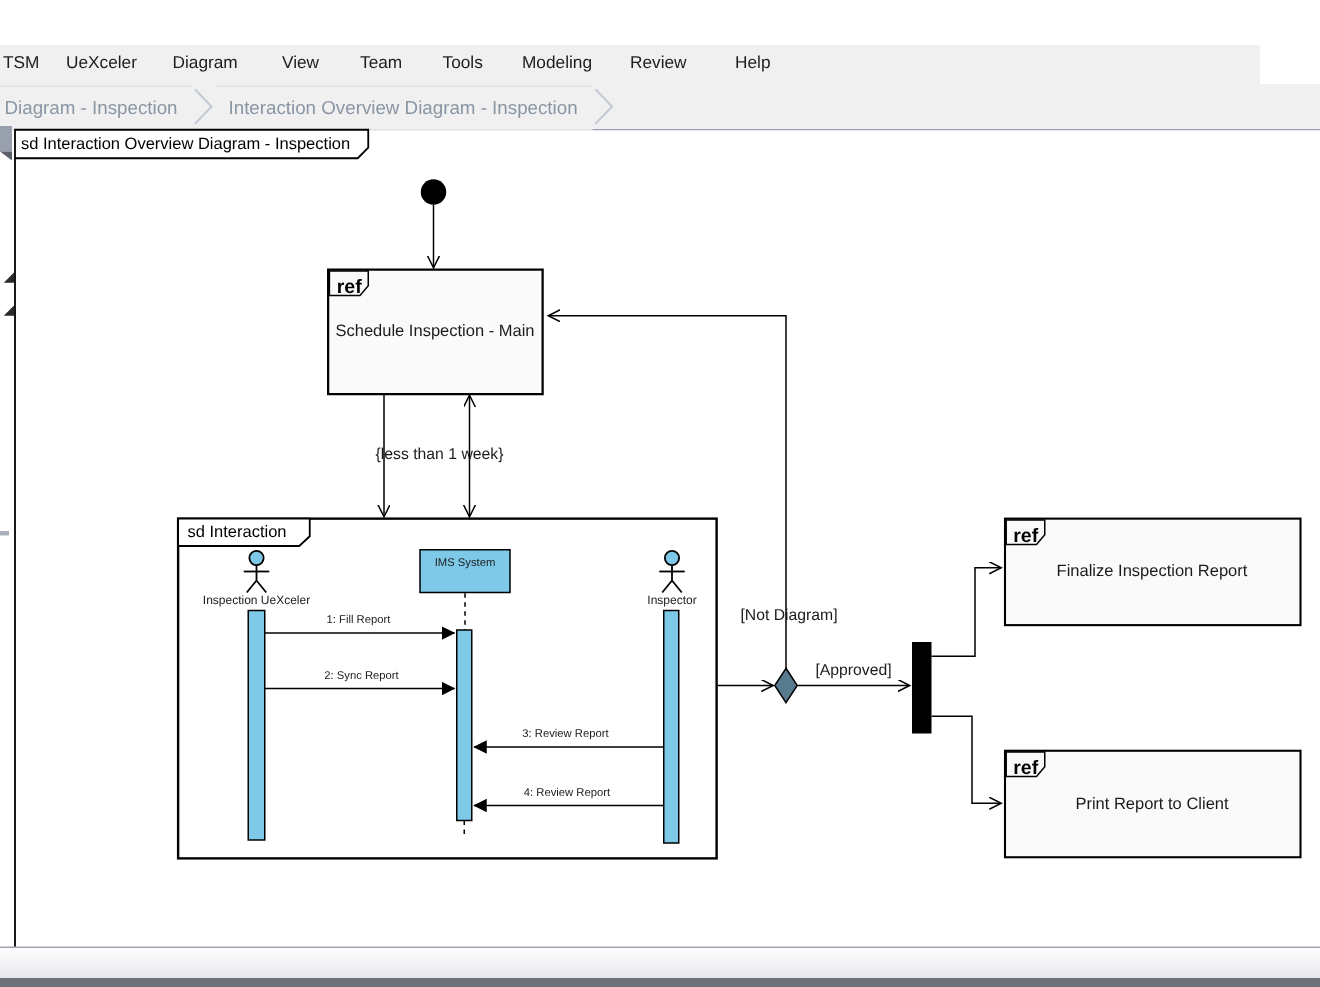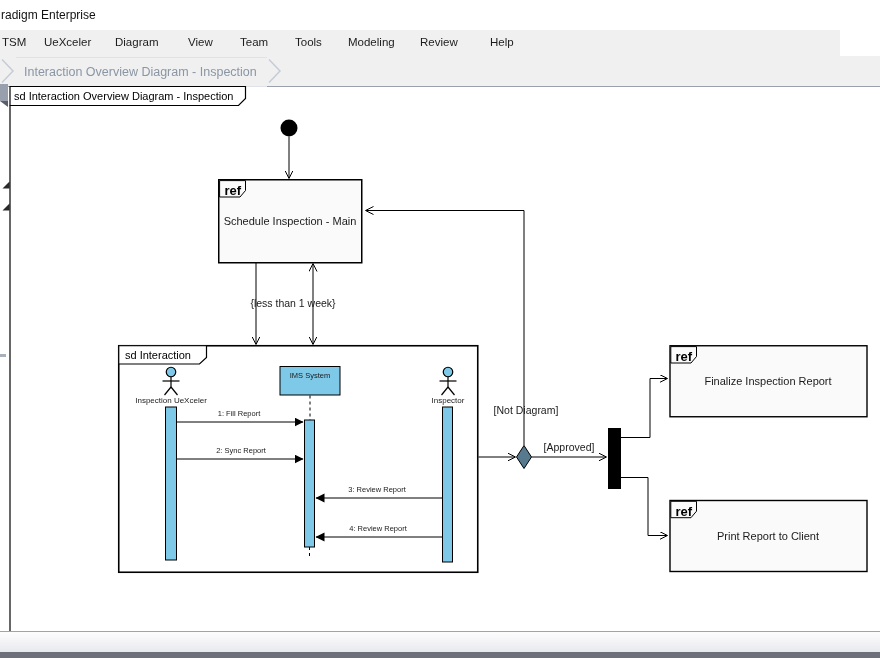--- a/index.html
+++ b/index.html
@@ -28,37 +28,35 @@
   
   .statusbar{position:absolute;left:0;top:631px;width:880px;height:21px;
              border-top:1px solid #9ea4ae;background:linear-gradient(#fdfdfe,#e7e8ec);}
   .bottombar{position:absolute;left:0;top:652px;width:880px;height:6px;background:var(--status-dark,#6d7078);}
 </style>
 </head>
 <body>
 
 <div class="app">
 
-  <div class="titlebar">
-    <span>radigm Enterprise</span>
-  </div>
 
   <div class="menubar">
     <span class="menu-item" style="left:2px">TSM</span>
     <span class="menu-item" style="left:44px">UeXceler</span>
     <span class="menu-item" style="left:115px">Diagram</span>
     <span class="menu-item" style="left:188px">View</span>
     <span class="menu-item" style="left:240px">Team</span>
     <span class="menu-item" style="left:295px">Tools</span>
     <span class="menu-item" style="left:348px">Modeling</span>
     <span class="menu-item" style="left:420px">Review</span>
     <span class="menu-item" style="left:490px">Help</span>
   </div>
 
   <div class="breadcrumb">
+    <span class="crumb first">Diagram - Inspection</span>
     <svg class="chev" width="16" height="26">
       <path d="M2,1.5 L13,13 L2,24.5" fill="none" stroke="#c6ccd6" stroke-width="1.5"></path>
     </svg>
     <span class="crumb" style="padding-left:8px">Interaction Overview Diagram - Inspection</span>
     <svg class="chev" width="16" height="26">
       <path d="M2,1.5 L13,13 L2,24.5" fill="none" stroke="#c6ccd6" stroke-width="1.5"></path>
     </svg>
   </div>
 
   <div class="canvas"></div>

